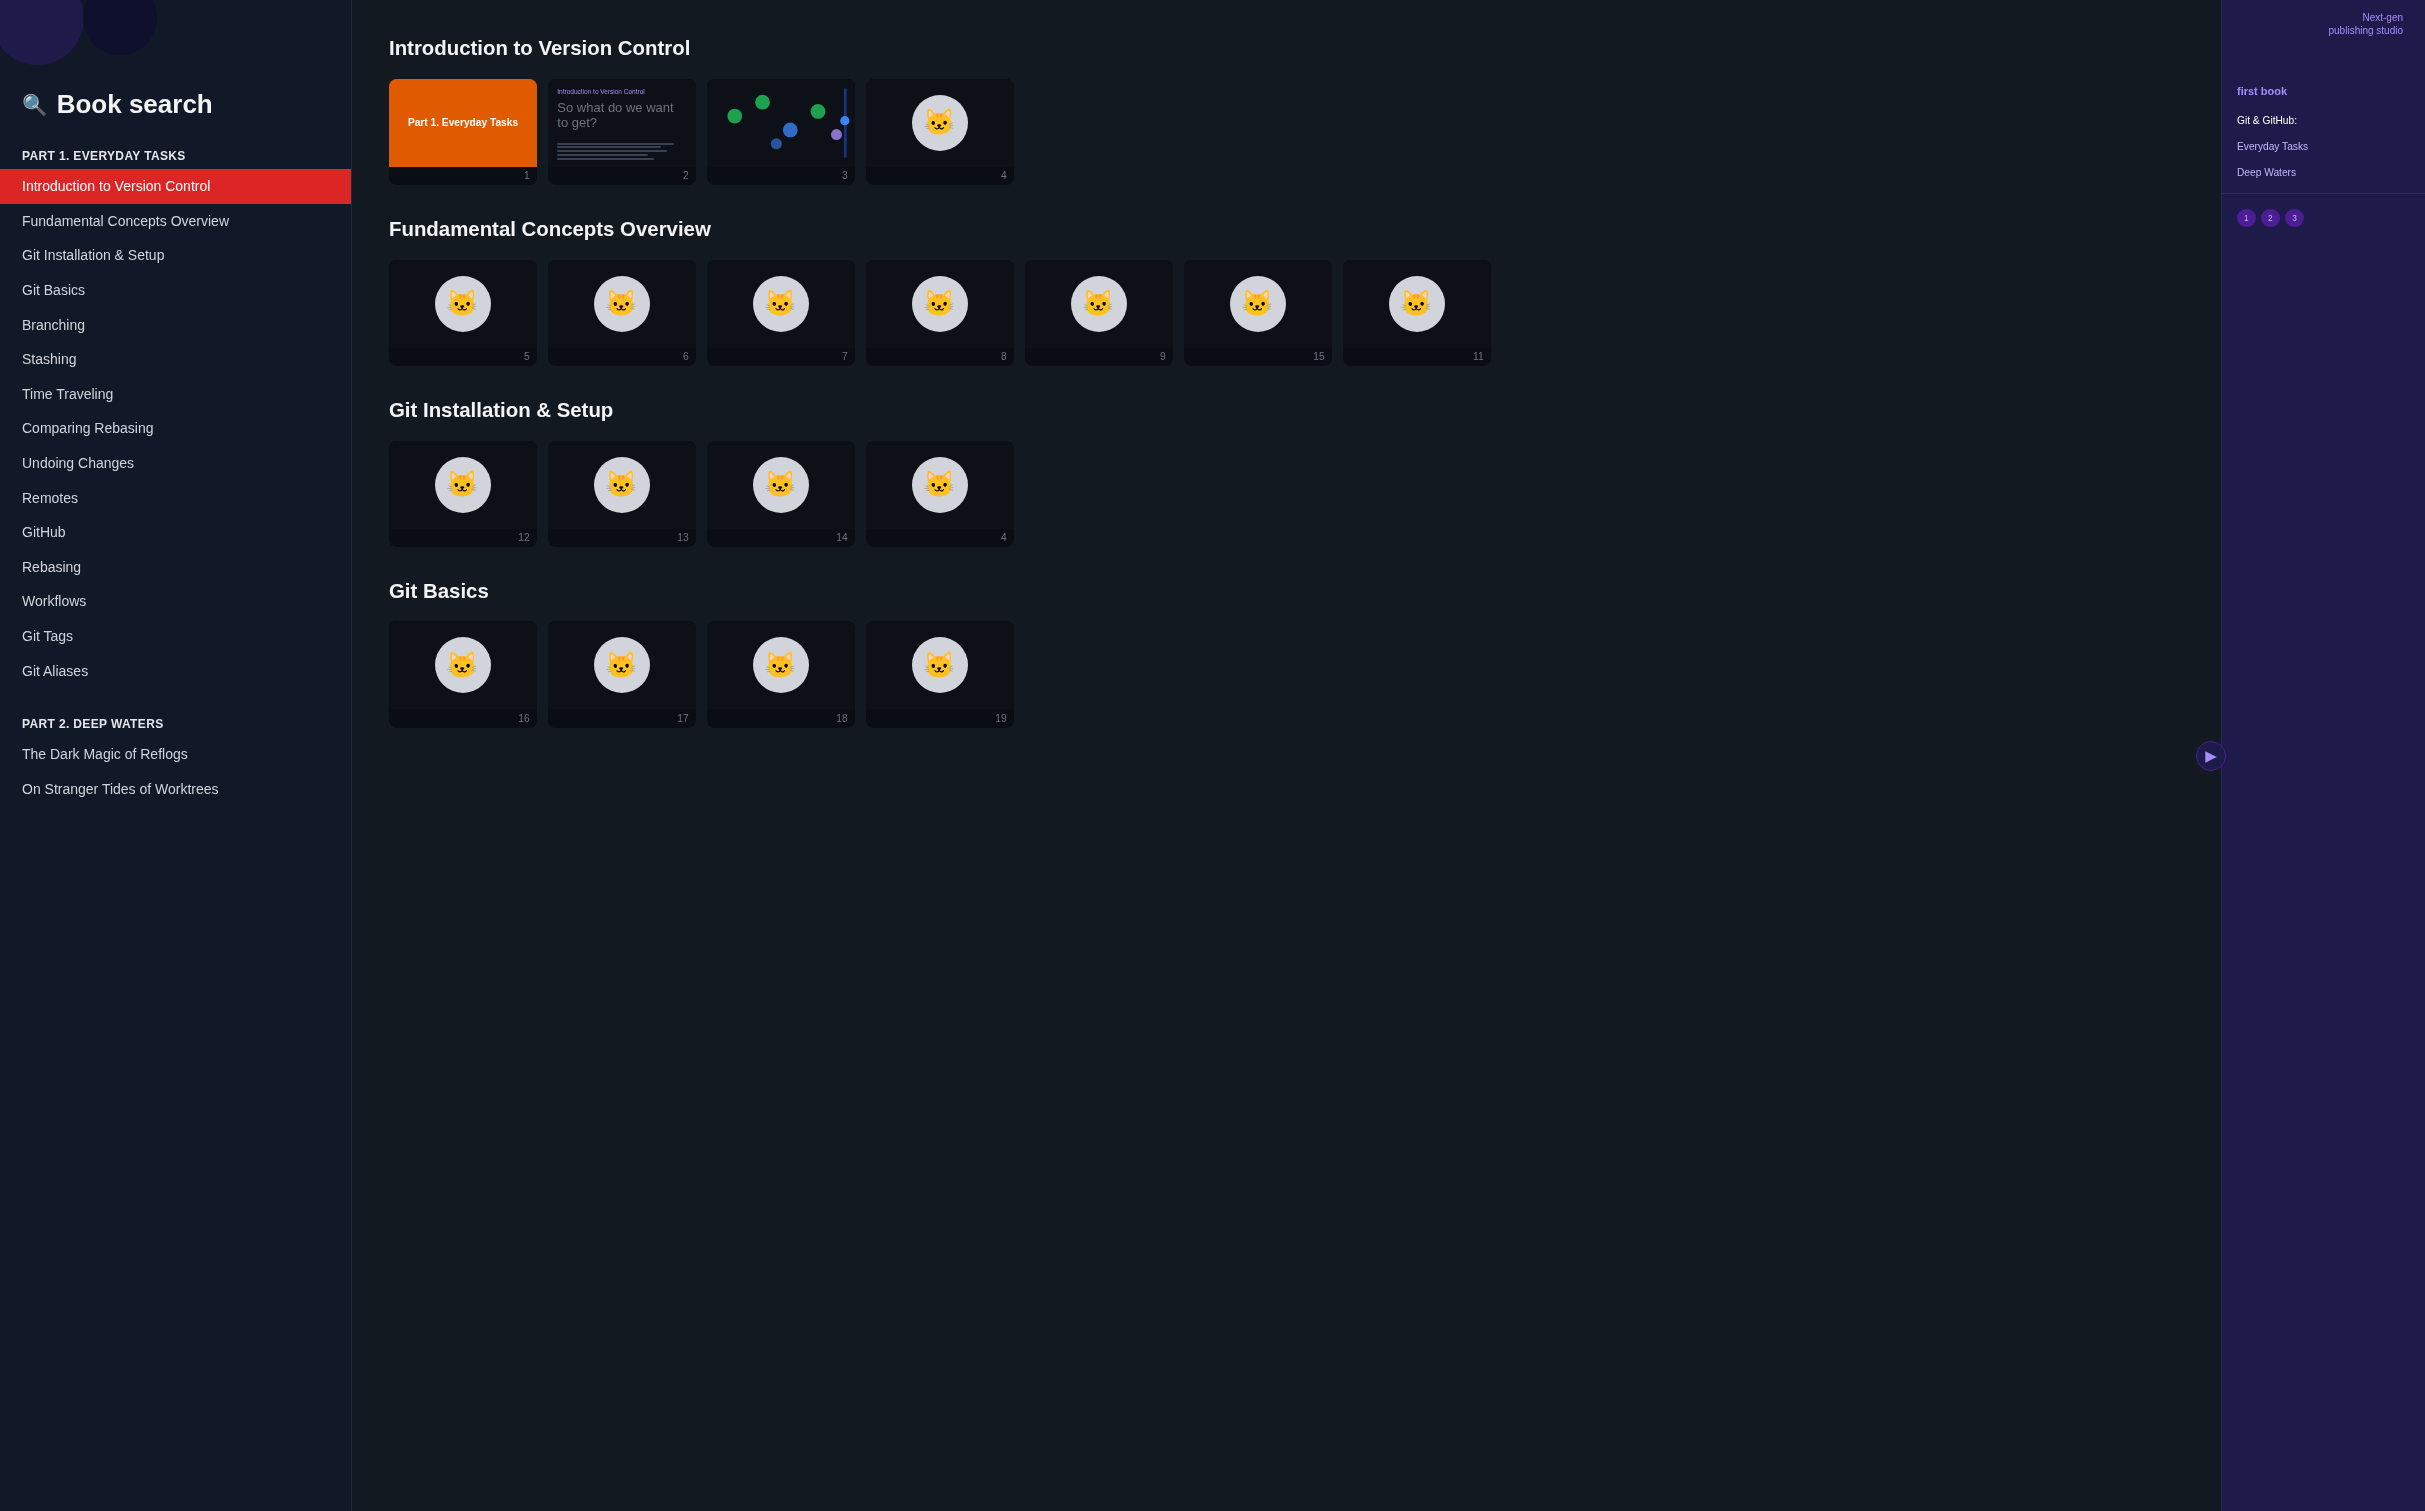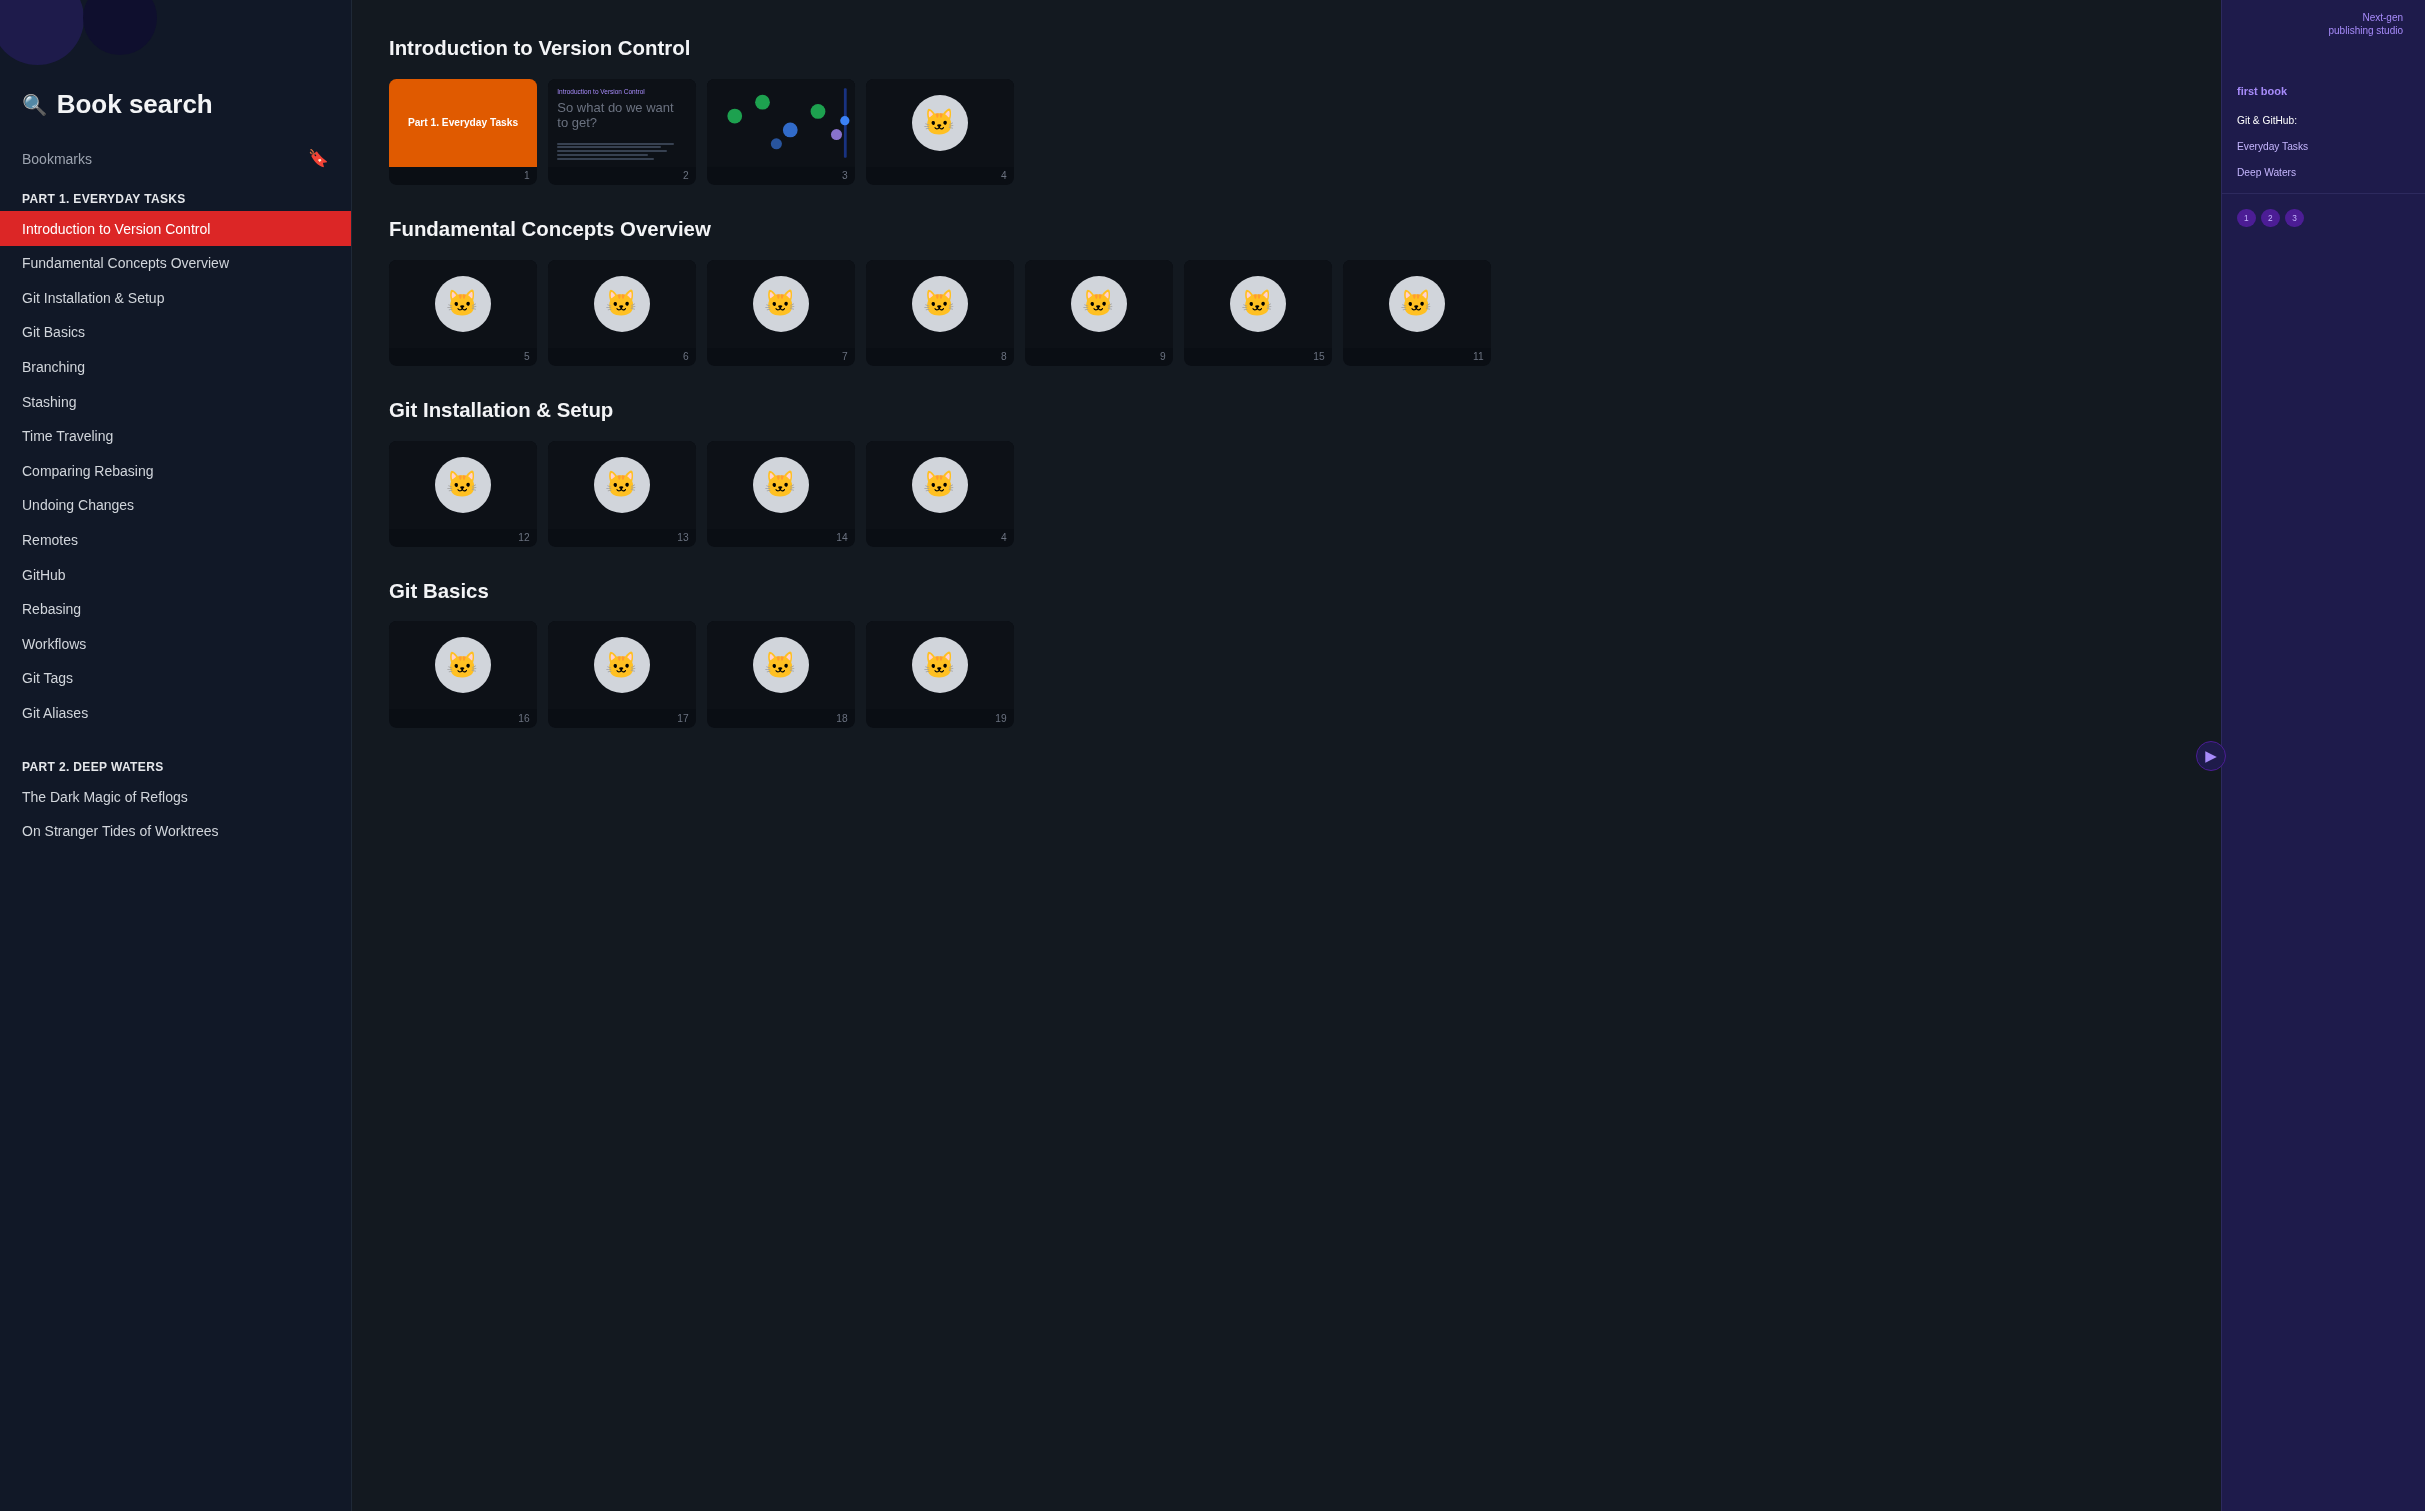--- a/index.html
+++ b/index.html
@@ -282,24 +282,20 @@
 
 <div class="layout">
 
   <div class="sidebar">
 
     <div class="search-bar">
       <span class="search-icon-wrap">🔍</span>
       <span class="search-title">Book search</span>
     </div>
 
-    <div class="bookmarks-row">
-      <span class="bookmarks-label">Bookmarks</span>
-      <span class="bookmark-icon">🔖</span>
-    </div>
 
     <div class="part-label">PART 1. EVERYDAY TASKS</div>
 
     <div class="nav-item active">Introduction to Version Control</div>
     <div class="nav-item">Fundamental Concepts Overview</div>
     <div class="nav-item">Git Installation &amp; Setup</div>
     <div class="nav-item">Git Basics</div>
     <div class="nav-item">Branching</div>
     <div class="nav-item">Stashing</div>
     <div class="nav-item">Time Traveling</div>

